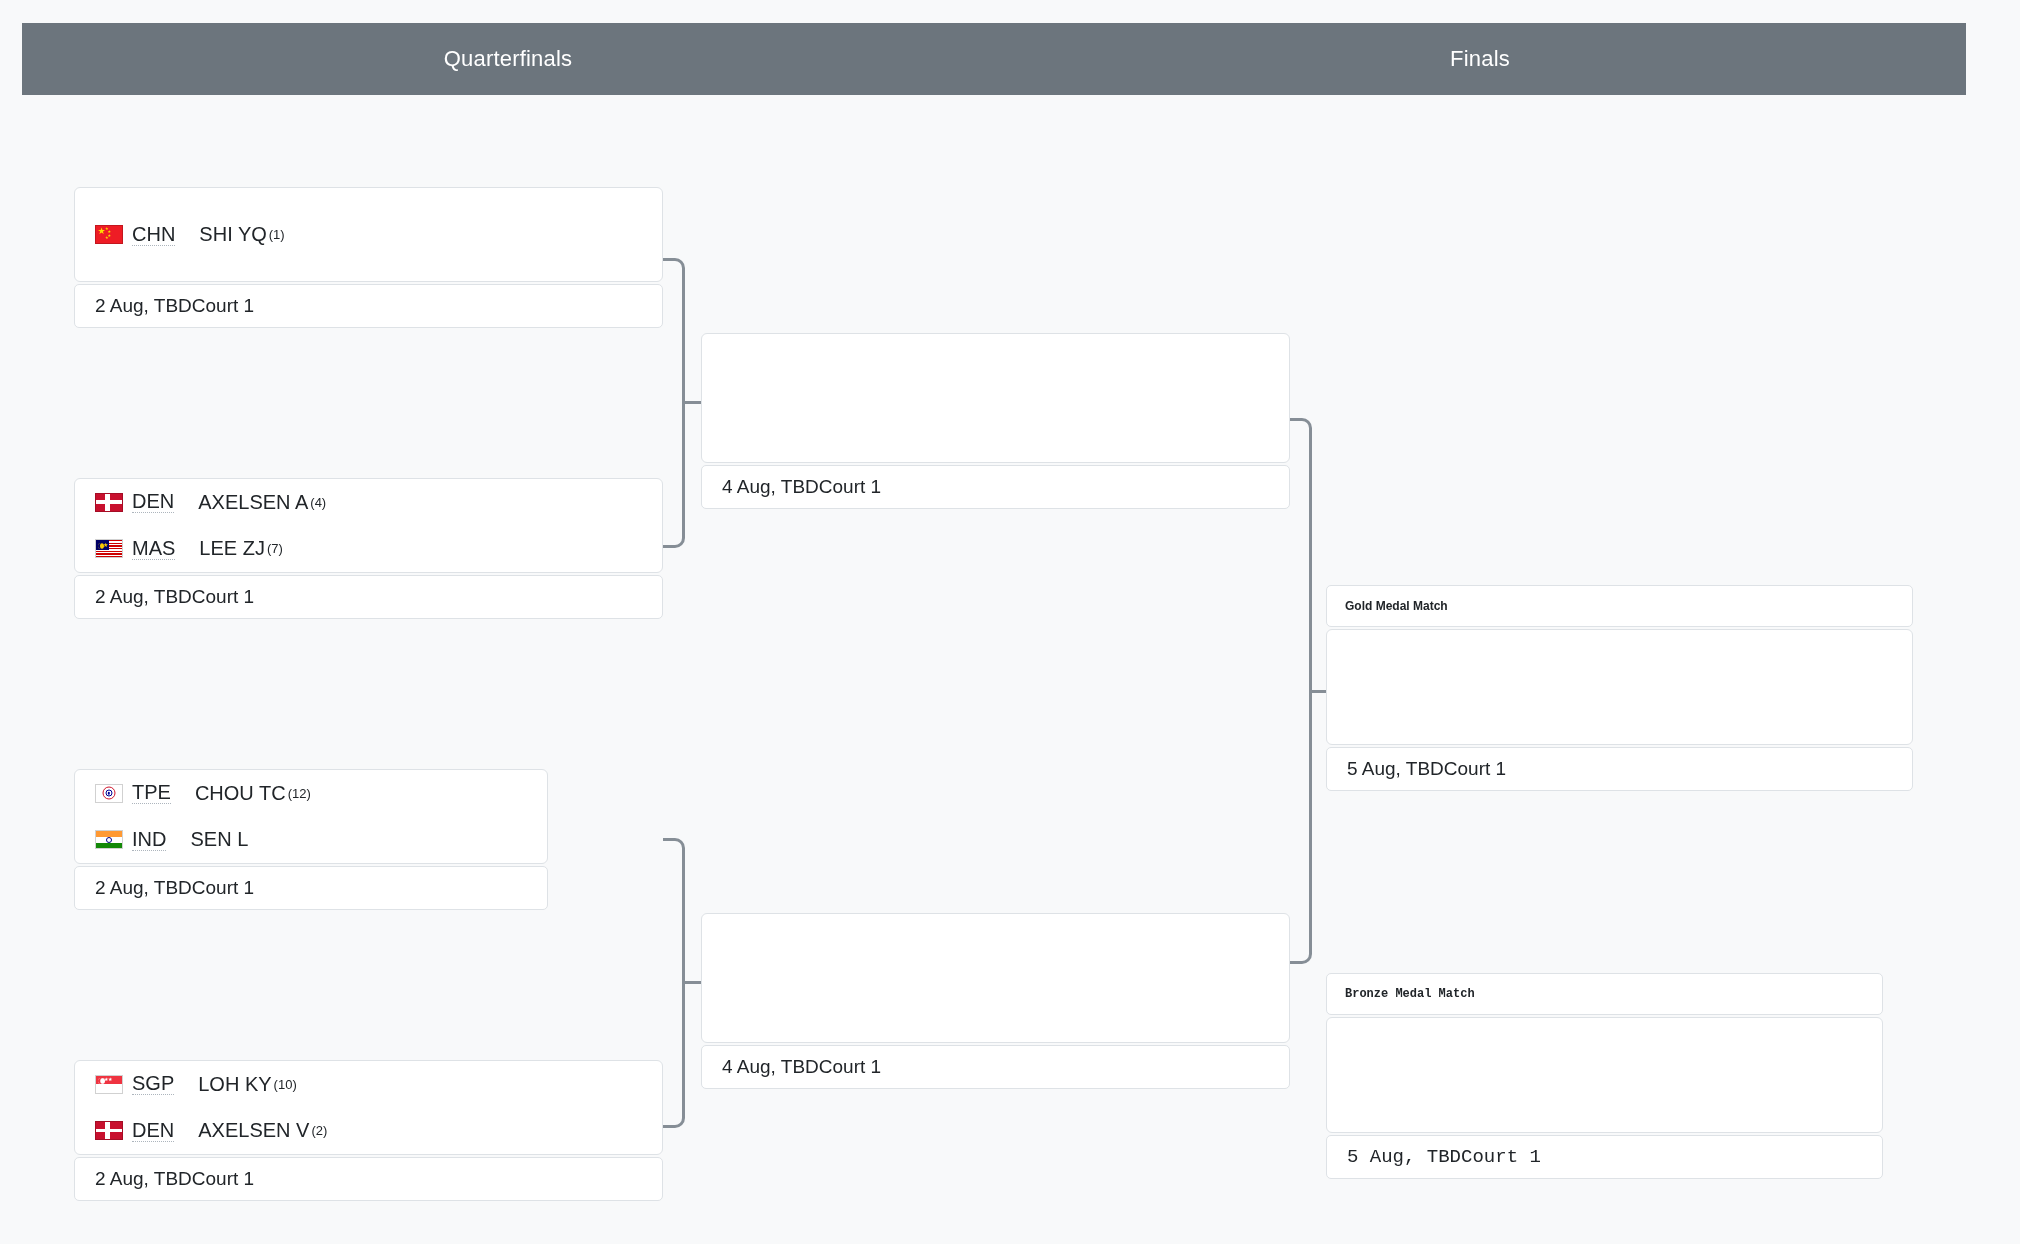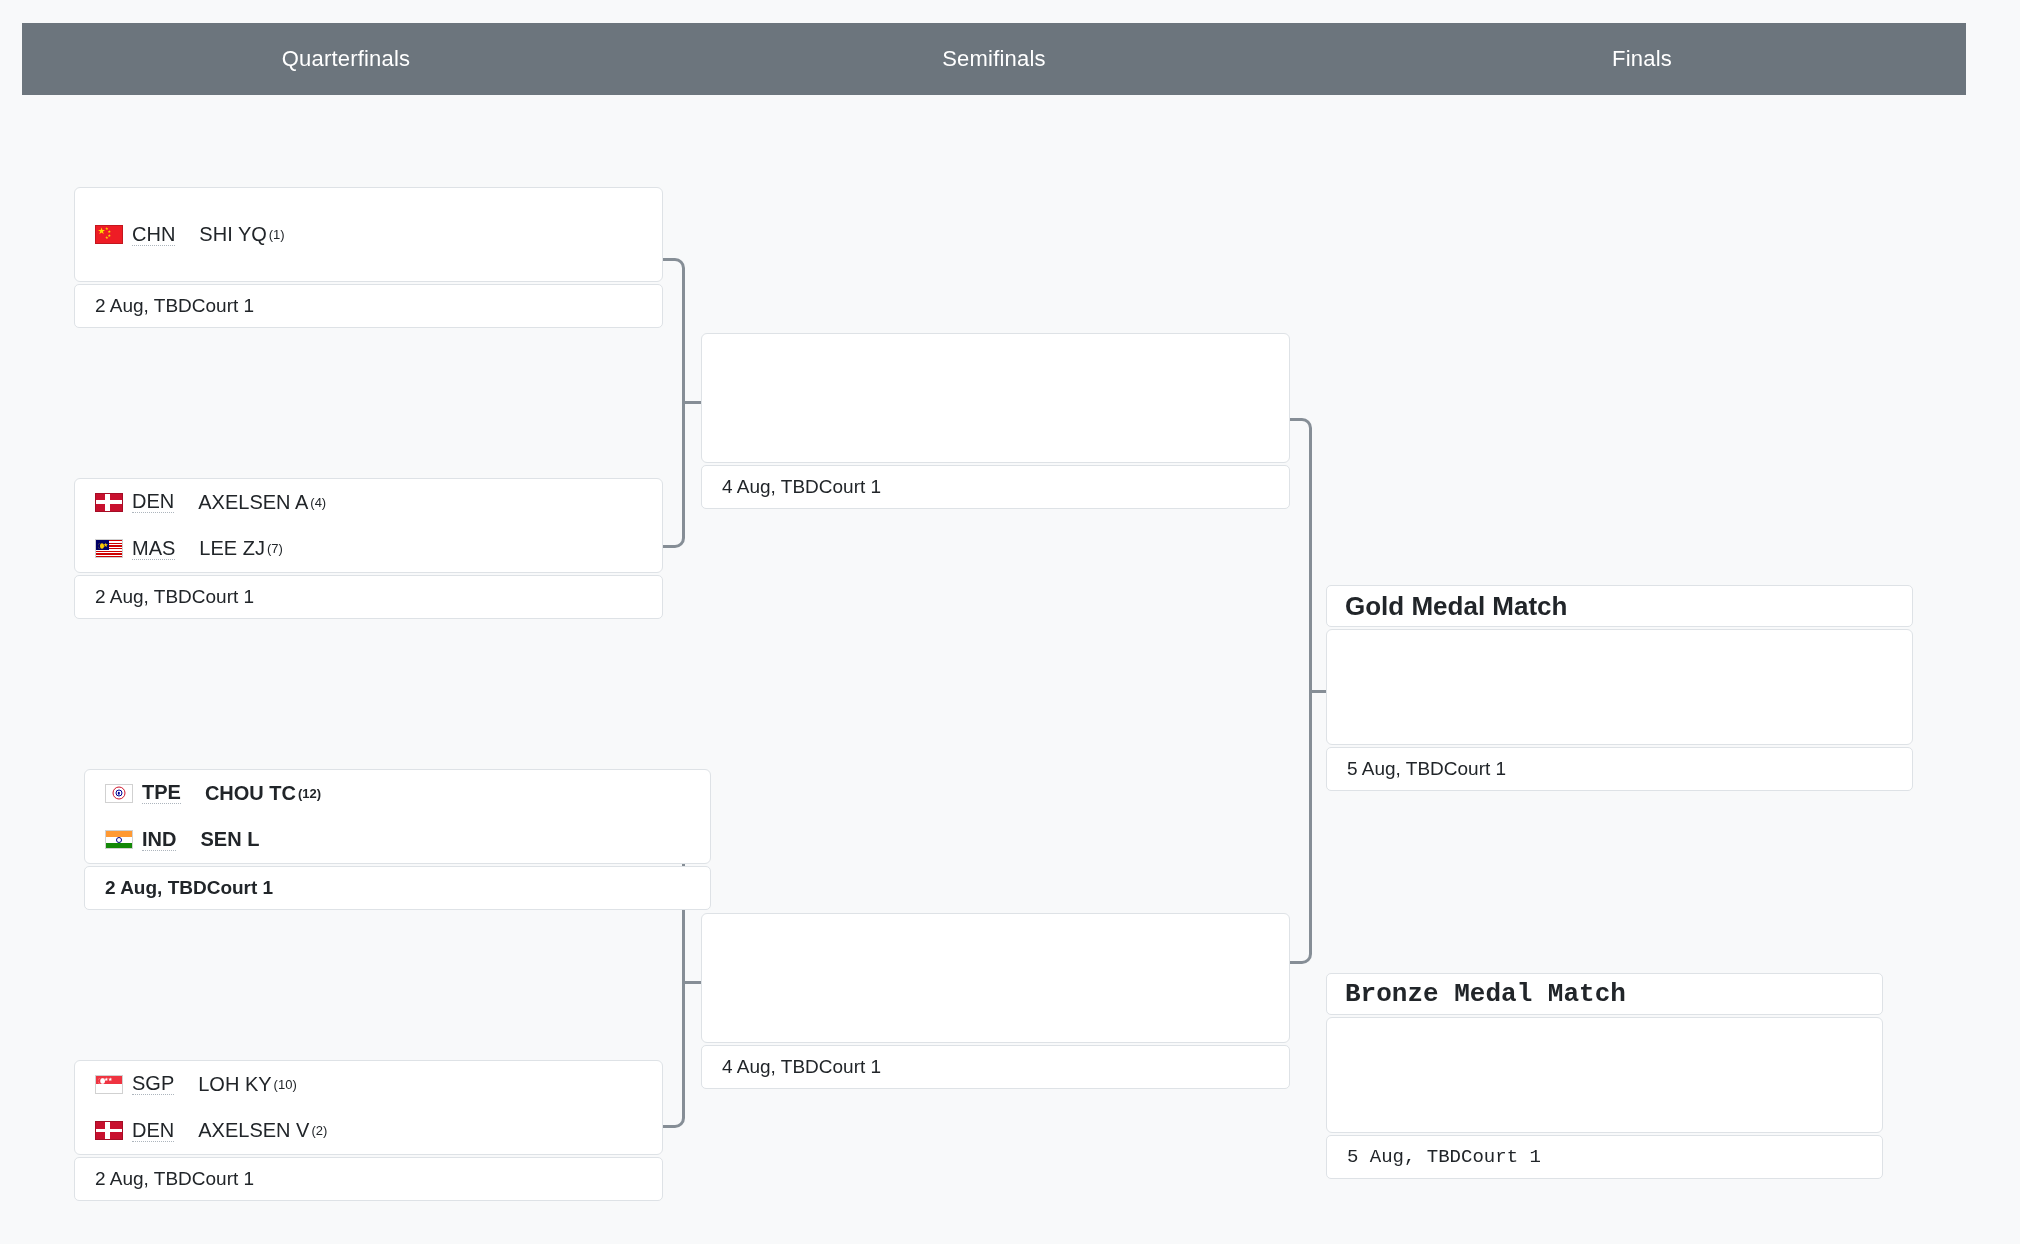--- a/index.html
+++ b/index.html
@@ -71,21 +71,21 @@
   }
   .match-title {
     box-sizing: border-box;
     background: #ffffff;
     border: 1px solid #dee2e6;
     border-radius: 5px;
     height: 42px;
     display: flex;
     align-items: center;
     padding: 0 18px;
-    font-size: 26px;
+    font-size: 12px;
     font-weight: bold;
     color: #212529;
     margin-bottom: 2px;
   }
   .match-body {
     box-sizing: border-box;
     background: #ffffff;
     border: 1px solid #dee2e6;
     border-radius: 6px;
     display: flex;
@@ -247,21 +247,20 @@
     position: absolute; left: 8px; top: 1.2px;
     color: #fff; font-size: 5px; line-height: 1;
     letter-spacing: -0.5px;
   }
 </style>
 </head>
 <body>
 
 <div class="round-header">
   <div class="round-col">Quarterfinals</div>
-  <div class="round-col">Semifinals</div>
   <div class="round-col">Finals</div>
 </div>
 
 <div class="bracket">
 
   <div class="connector conn-bracket" style="left:663px; top:258px; width:22px; height:290px;"></div>
   <div class="connector conn-stub" style="left:682px; top:401px; width:20px;"></div>
 
   <div class="connector conn-bracket" style="left:663px; top:838px; width:22px; height:290px;"></div>
   <div class="connector conn-stub" style="left:682px; top:981px; width:20px;"></div>
@@ -312,21 +311,21 @@
         <span class="pname">LEE ZJ</span>
         <span class="seed">(7)</span>
       </div>
     </div>
     <div class="match-footer">
       <span>2 Aug, TBD</span>
       <span>Court 1</span>
     </div>
   </div>
 
-  <div class="match" style="left:84px; top:769px; width:627px;font-weight:bold;">
+  <div class="match" style="left:74px; top:769px; width:474px;">
     <div class="match-body" style="height:95px;">
       <div class="competitor">
         <span class="flag flag-tpe">
           <span class="ring"></span>
             <span class="inner"></span>
             <span class="dot"></span>
         </span>
         <span class="ioc">TPE</span>
         <span class="pname">CHOU TC</span>
         <span class="seed">(12)</span>

